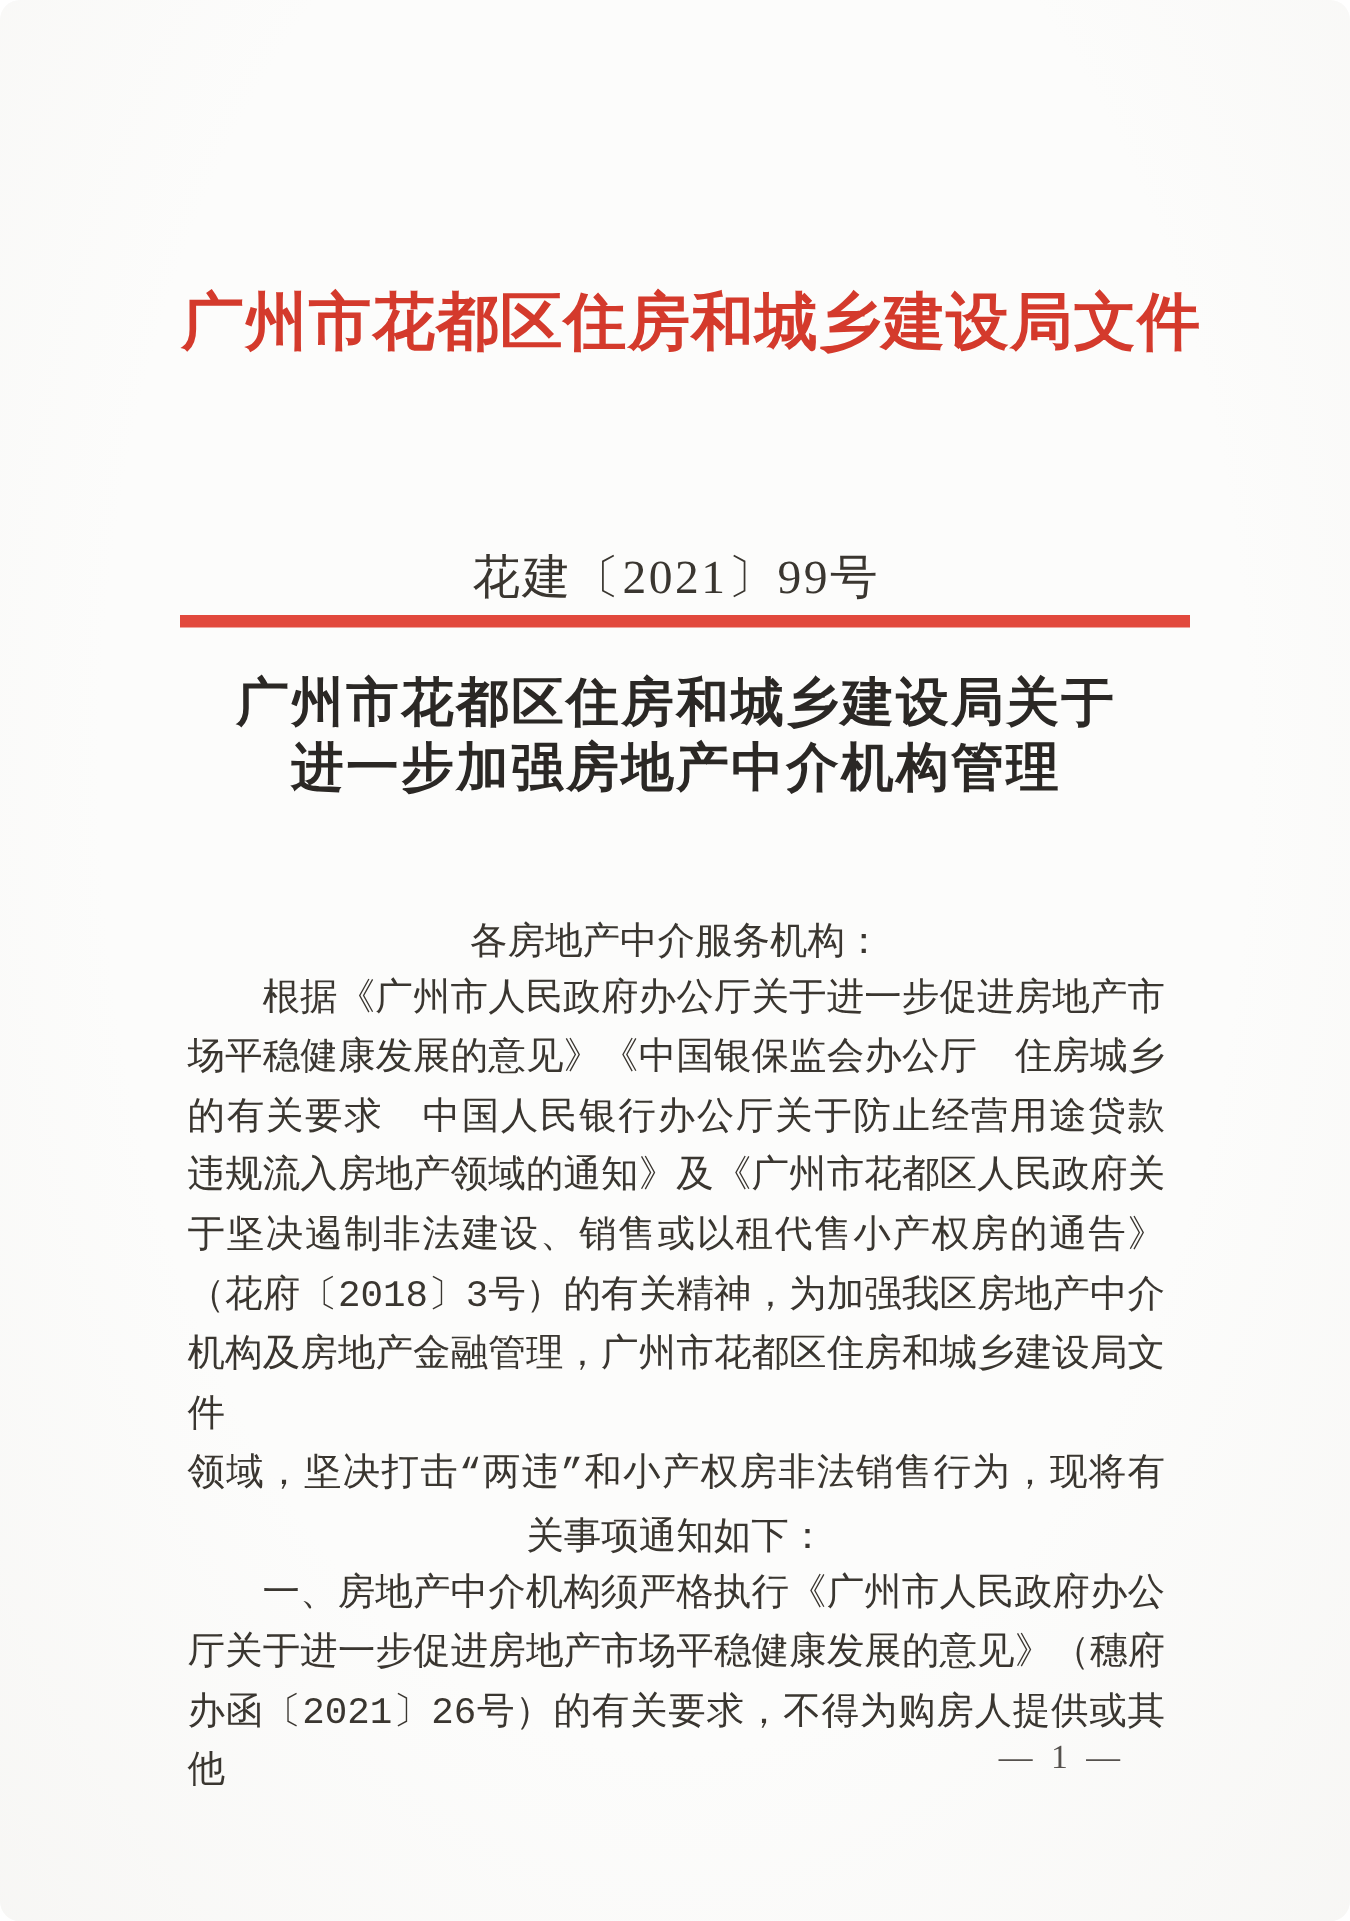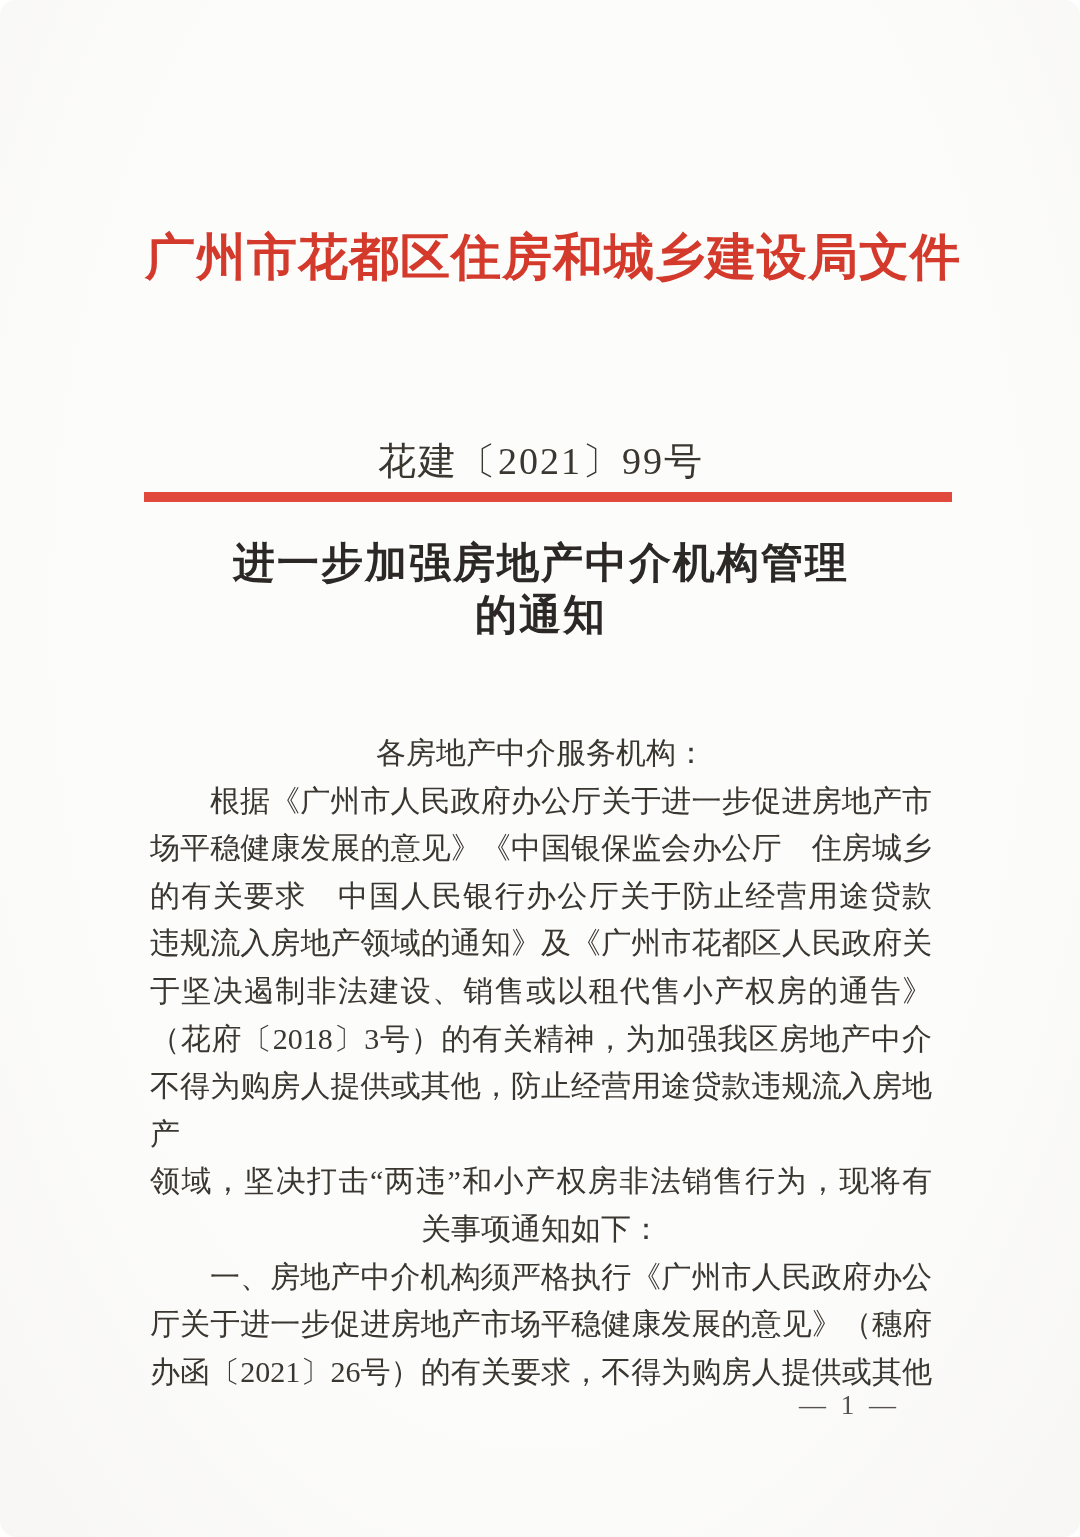--- a/index.html
+++ b/index.html
@@ -76,20 +76,21 @@
     line-height: 47.6px;
     color: var(--ink, #3a3630);
   }
   .body-line {
     text-align: center;
   }
   .body-line.fill {
     text-align: justify;
     text-align-last: justify;
     text-justify: inter-character;
+    font-family: Liberation Mono, monospace;
   }
   .body-line.indent {
     text-indent: 2em;
   }
   .page-number {
     position: absolute;
     top: 1390px;
     right: 180px;
     font-size: 27px;
     letter-spacing: 4px;
@@ -102,33 +103,33 @@
 
 <div class="page" style="--paper: #fcfcfb; --accent: #d43a2c; --rule: #e2493d; --ink: #3a3630; --title-ink: #2b2825; --footer-ink: #55514d;">
 
   <div class="org-title">广州市花都区住房和城乡建设局文件</div>
 
   <div class="doc-number">花建〔2021〕99号</div>
 
   <div class="red-rule"></div>
 
   <div class="notice-title">
+    <div>广州市花都区住房和城乡建设局关于</div>
     <div>进一步加强房地产中介机构管理</div>
-    <div>的通知</div>
   </div>
 
   <div class="notice-body">
       <div class="body-line">各房地产中介服务机构：</div>
       <div class="body-line fill indent">根据《广州市人民政府办公厅关于进一步促进房地产市</div>
       <div class="body-line fill">场平稳健康发展的意见》《中国银保监会办公厅　住房城乡</div>
       <div class="body-line fill">的有关要求　中国人民银行办公厅关于防止经营用途贷款</div>
       <div class="body-line fill">违规流入房地产领域的通知》及《广州市花都区人民政府关</div>
       <div class="body-line fill">于坚决遏制非法建设、销售或以租代售小产权房的通告》</div>
       <div class="body-line fill">（花府〔2018〕3号）的有关精神，为加强我区房地产中介</div>
-      <div class="body-line fill">不得为购房人提供或其他，防止经营用途贷款违规流入房地产</div>
+      <div class="body-line fill">机构及房地产金融管理，广州市花都区住房和城乡建设局文件</div>
       <div class="body-line fill">领域，坚决打击“两违”和小产权房非法销售行为，现将有</div>
       <div class="body-line">关事项通知如下：</div>
       <div class="body-line fill indent">一、房地产中介机构须严格执行《广州市人民政府办公</div>
       <div class="body-line fill">厅关于进一步促进房地产市场平稳健康发展的意见》（穗府</div>
       <div class="body-line fill">办函〔2021〕26号）的有关要求，不得为购房人提供或其他</div>
     </div>
 
   <div class="page-number">— 1 —</div>
 
 </div>

